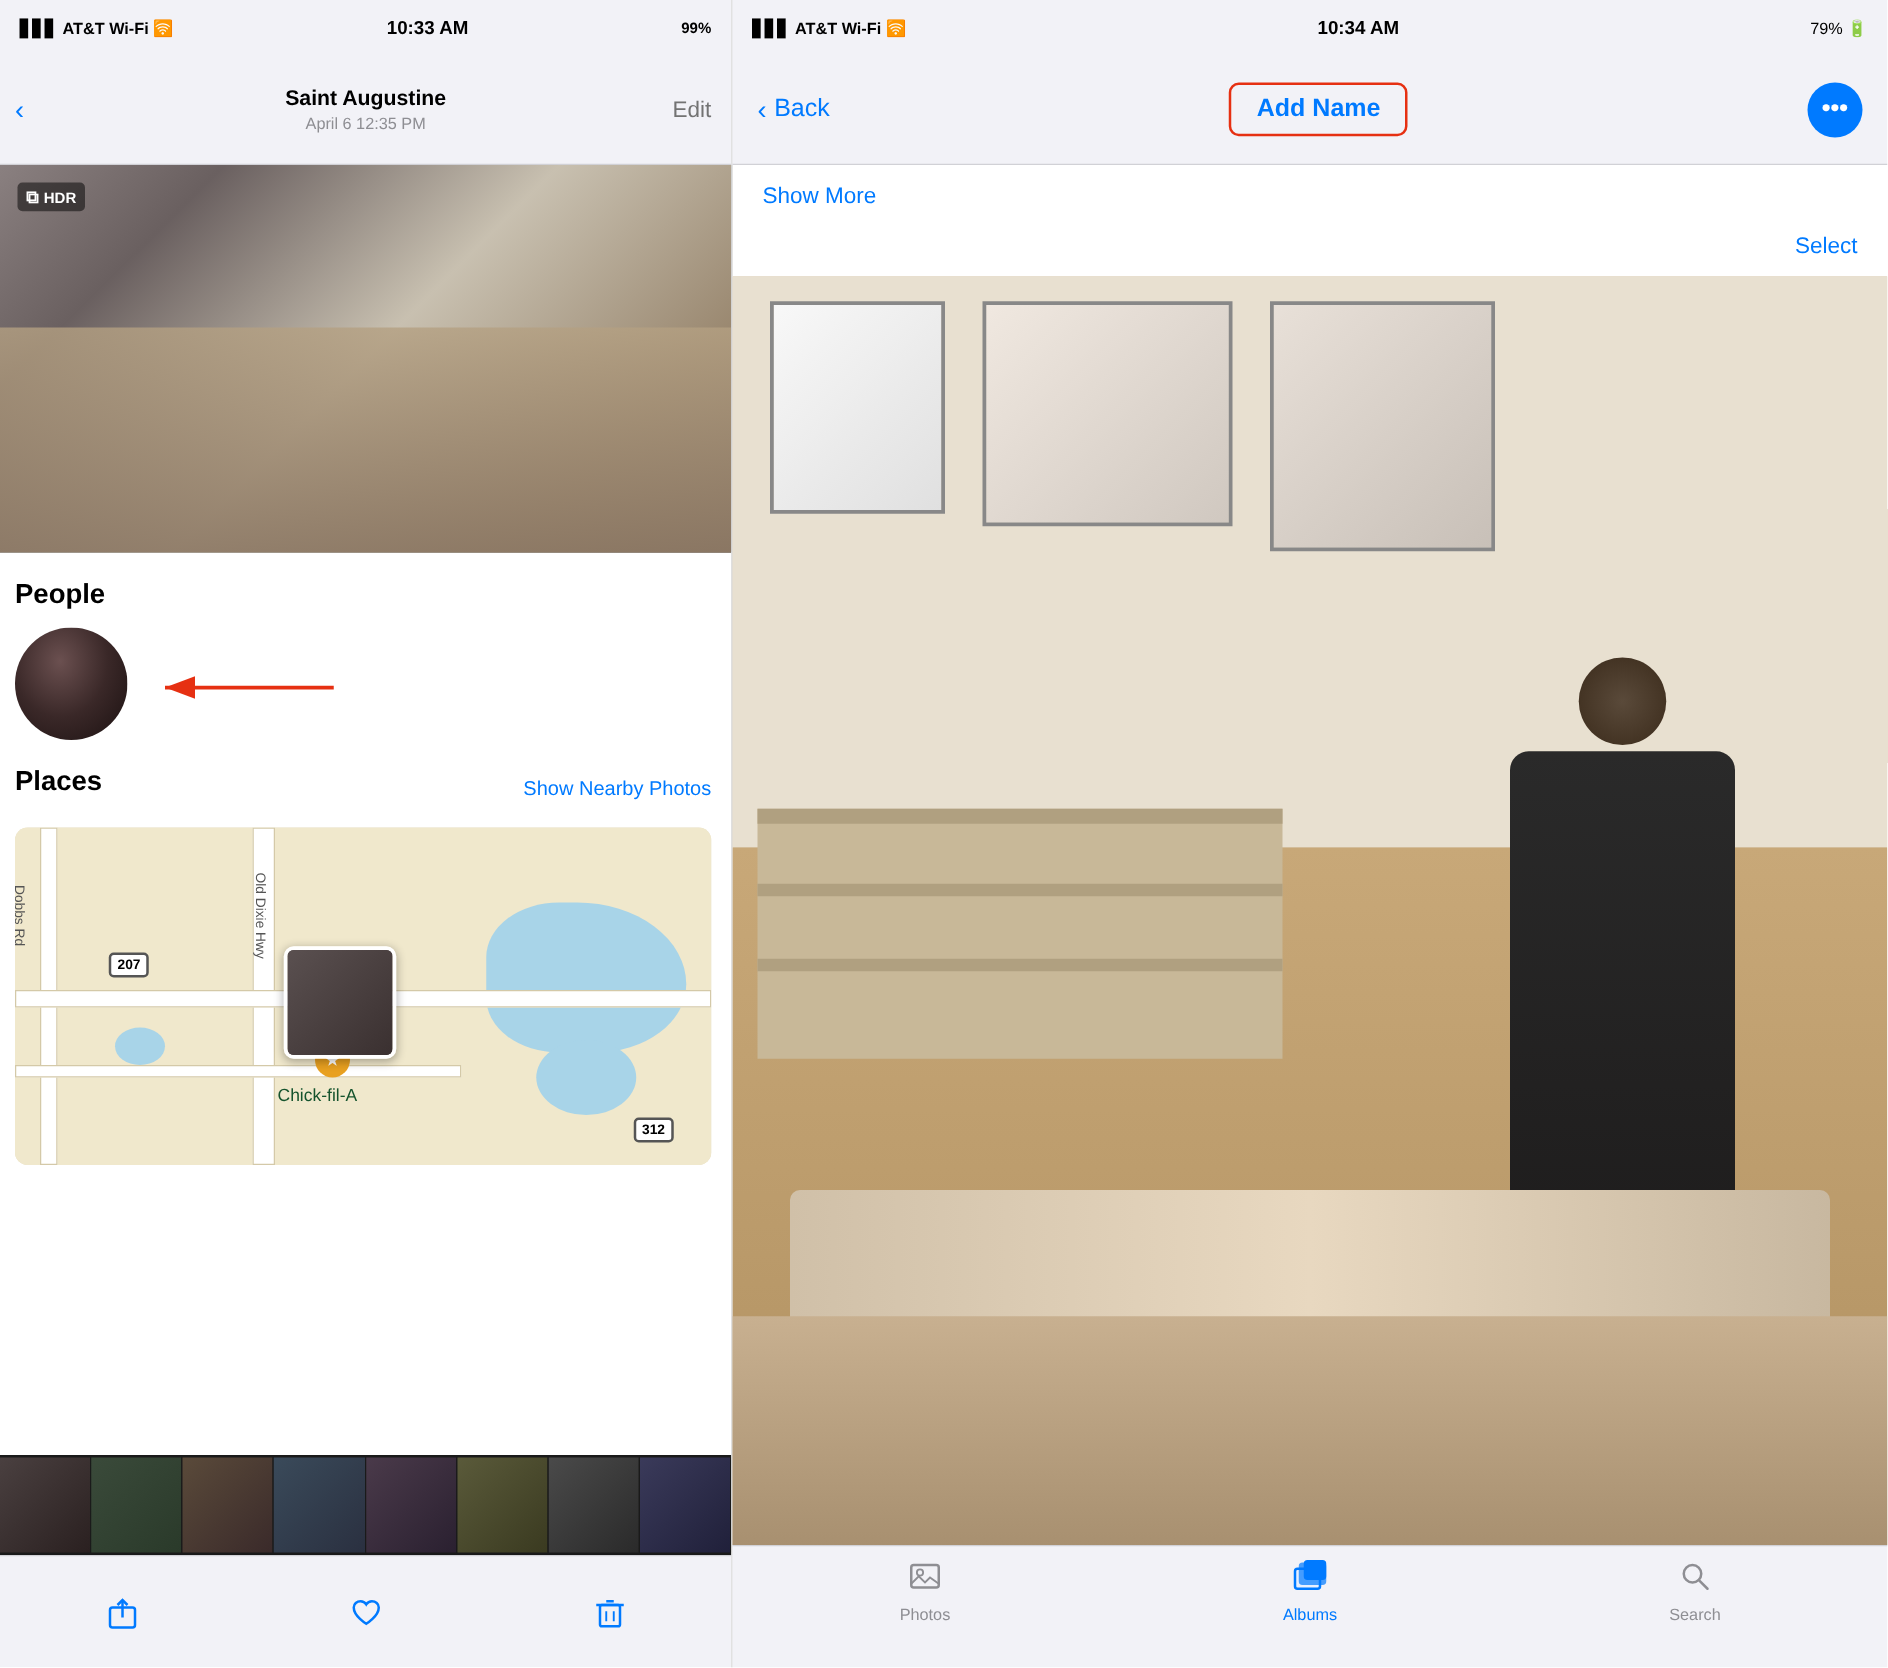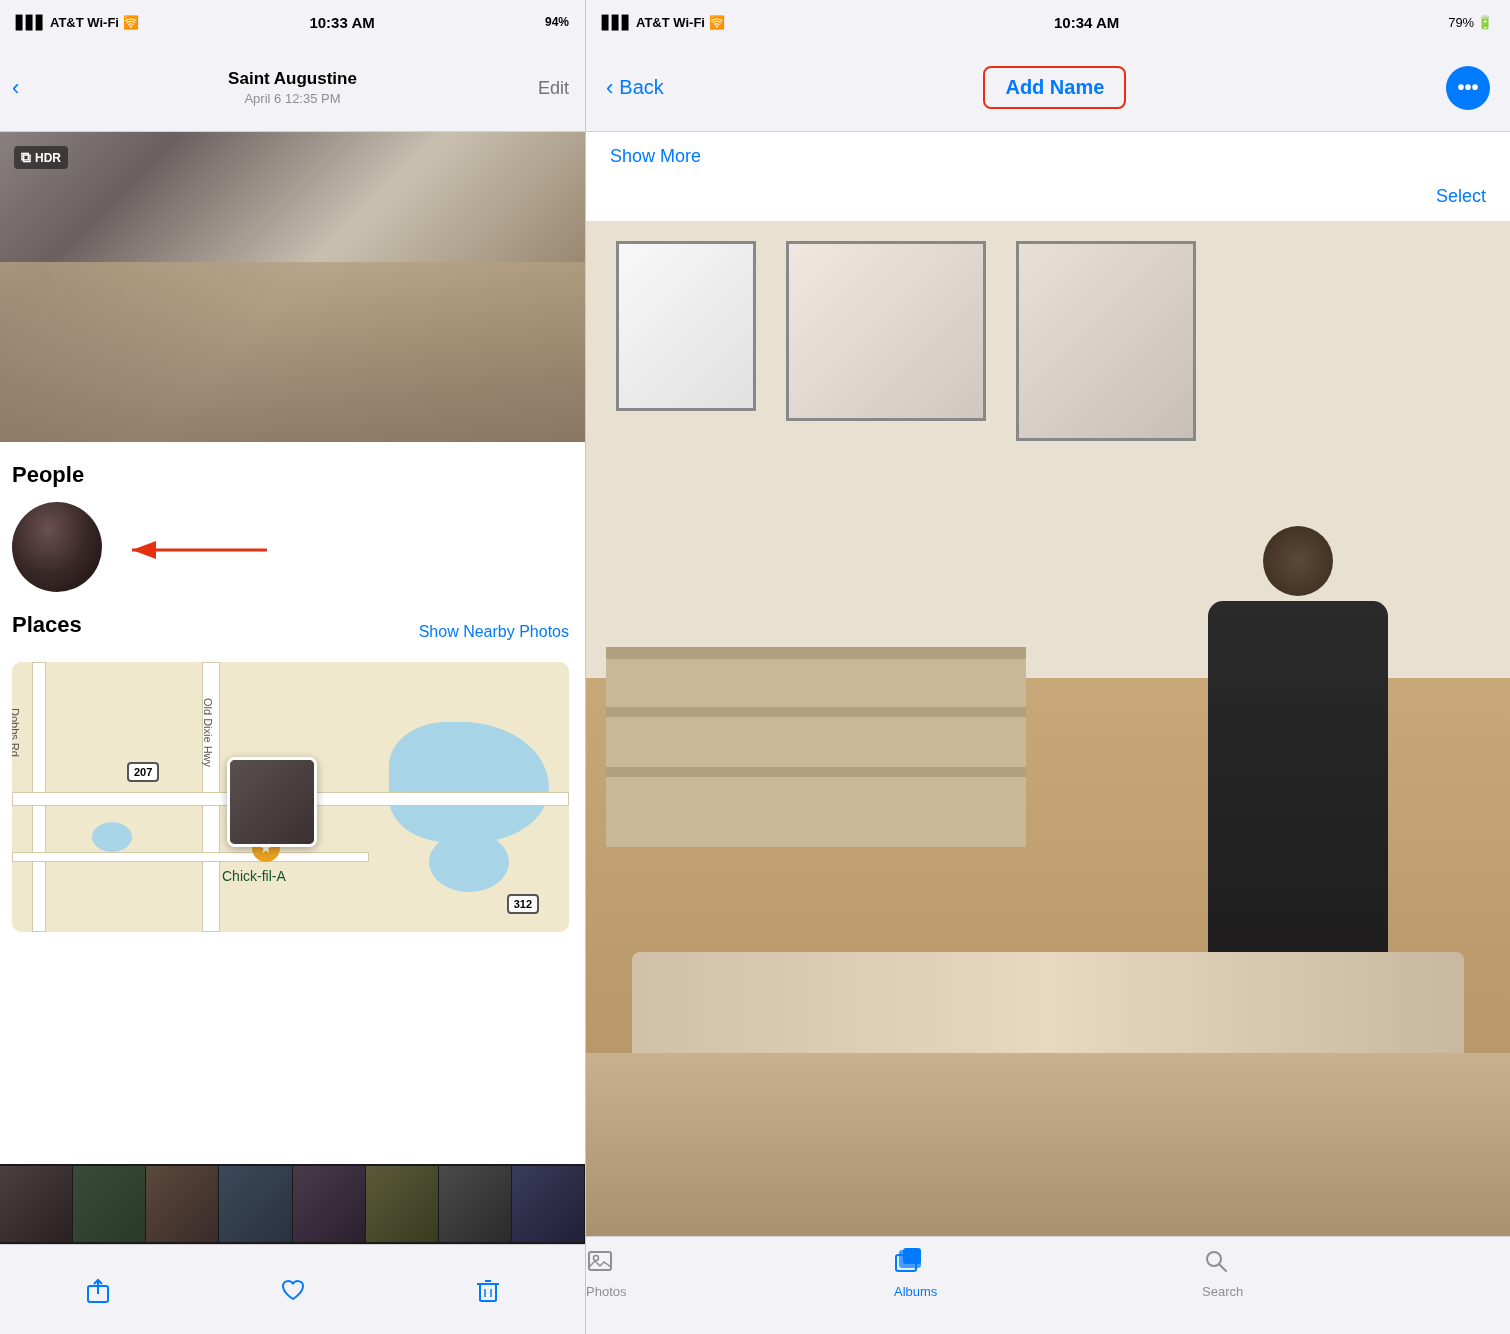--- a/index.html
+++ b/index.html
@@ -394,21 +394,21 @@
       border-top: 1px solid #d1d1d6;
       display: flex;
       align-items: flex-start;
       padding-top: 10px;
       flex-shrink: 0;
     }
     .tab-item {
       flex: 1;
       display: flex;
       flex-direction: column;
-      align-items: flex-start;
+      align-items: center;
       gap: 4px;
       color: #8e8e93;
     }
     .tab-item.active { color: #007aff; }
     .tab-icon {
       font-size: 28px;
       line-height: 1;
     }
     .tab-label {
       font-size: 13px;
@@ -420,21 +420,21 @@
 
 <div class="left-panel">
 
   <div class="status-bar">
     <div class="left-status">
       <span>▋▋▋</span>
       <span>AT&amp;T Wi-Fi</span>
       <span>🛜</span>
     </div>
     <div class="center-status">10:33 AM</div>
-    <div class="battery">94%</div>
+    <div class="battery">99%</div>
   </div>
 
   <div class="nav-bar-left">
     <div class="back-btn">
       <span style="font-size:22px; color:#007aff;">‹</span>
     </div>
     <div class="title">Saint Augustine</div>
     <div class="subtitle">April 6  12:35 PM</div>
     <div class="edit-btn">Edit</div>
   </div>
@@ -487,21 +487,21 @@
           <div class="map-water" style="width:40px;height:30px;bottom:80px;left:80px;border-radius:50%;background:#a8d4e8;"></div>
 
           <div class="map-road-v" style="left:190px;top:0;bottom:0;width:18px;"></div>
           <div class="map-road-v" style="left:20px;top:0;bottom:0;width:14px;"></div>
           <div class="map-road-h" style="top:130px;left:0;right:0;height:14px;"></div>
           <div class="map-road-h" style="top:190px;left:0;right:200px;height:10px;"></div>
 
           <div class="map-label" style="left:196px;top:30px;transform:rotate(90deg);transform-origin:left center;white-space:nowrap;">Old Dixie Hwy</div>
           <div class="map-label" style="left:3px;top:40px;transform:rotate(90deg);transform-origin:left center;white-space:nowrap;">Dobbs Rd</div>
 
-          <div class="map-route-badge" style="left:75px;top:100px;margin-left:40px;"><span>207</span></div>
+          <div class="map-route-badge" style="left:75px;top:100px;"><span>207</span></div>
           <div class="map-route-badge" style="right:30px;bottom:18px;"><span>312</span></div>
 
           <div class="chick-fil-a-pin" style="left:240px;bottom:70px;">
             <span style="font-size:12px;">★</span>
           </div>
           <div class="map-label" style="left:210px;bottom:48px;color:#14532d;font-size:14px;text-align:right;">Chick-fil-A</div>
 
           <div class="map-photo-thumb" style="left:215px;top:95px;">
             <div style="width:100%;height:100%;background:linear-gradient(135deg,#5a5050,#3a3030);"></div>
           </div>

